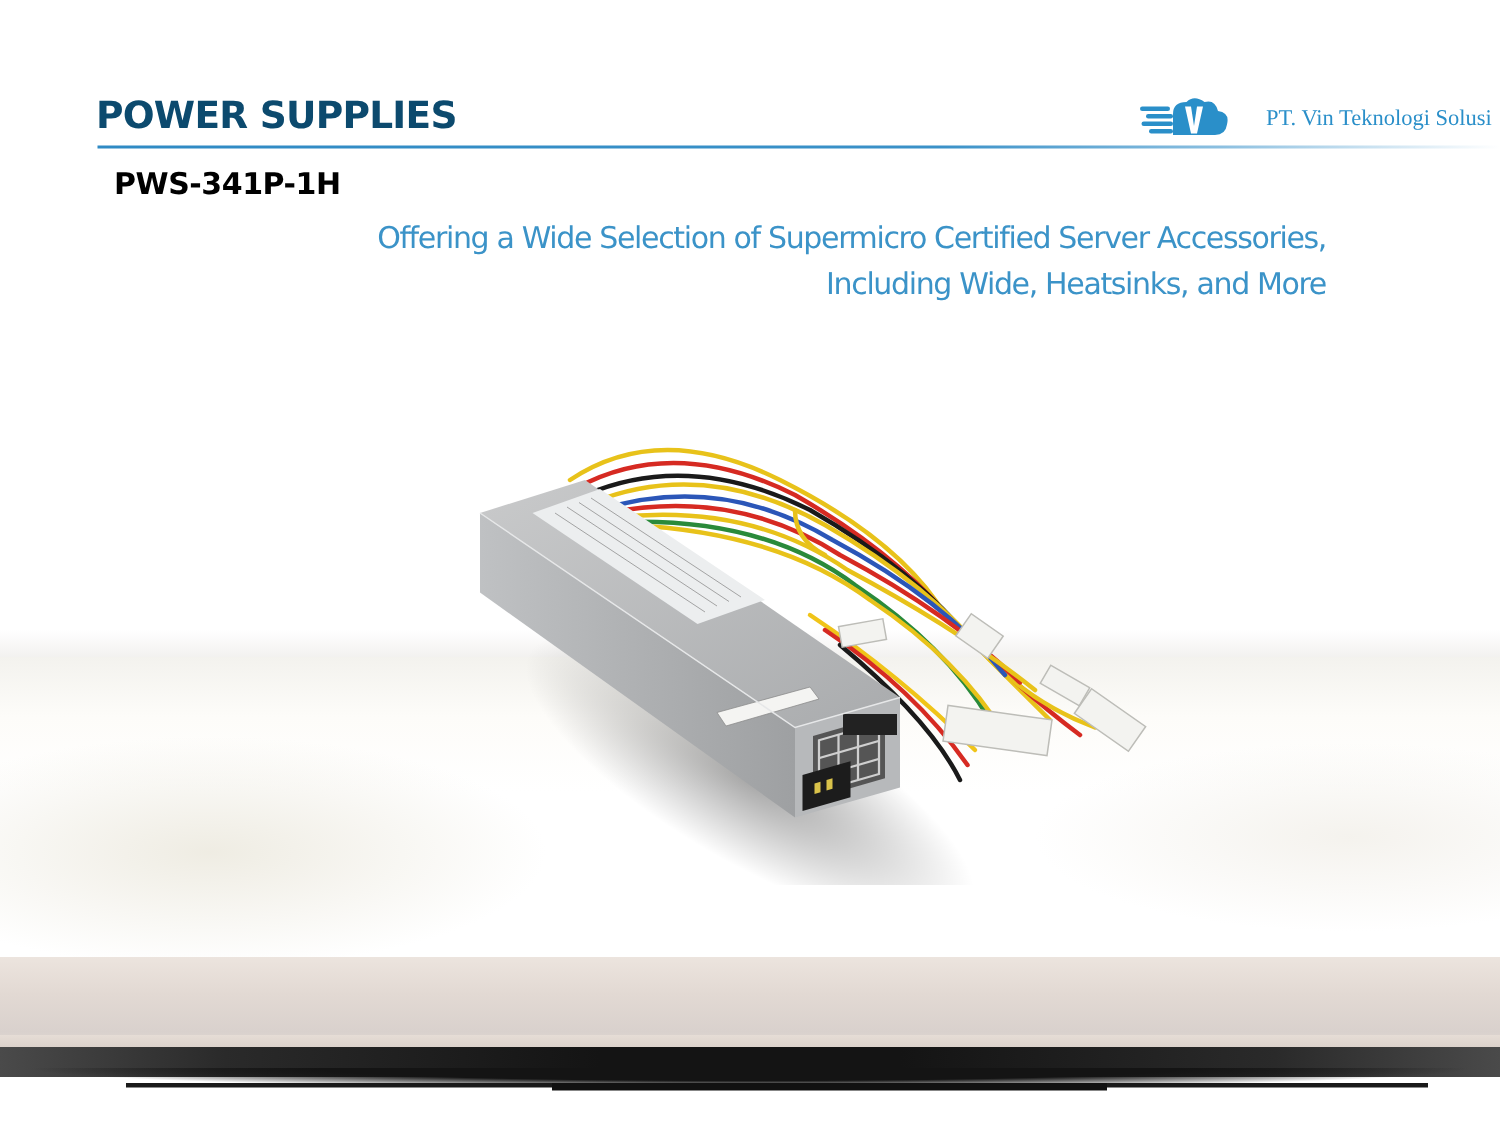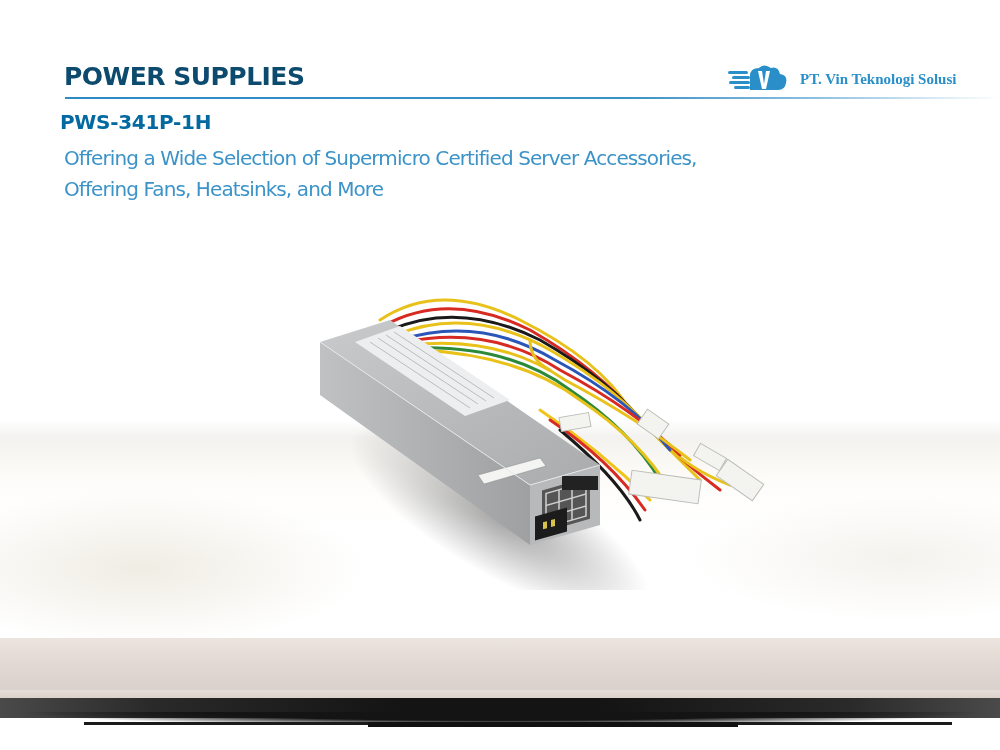--- a/index.html
+++ b/index.html
@@ -46,37 +46,38 @@
   .header-title {
     position: absolute; left: 64px; top: 62px;
     font-family: "DejaVu Sans", sans-serif; font-weight: bold;
     font-size: 25px; letter-spacing: -0.5px; color: #0c4a6e;
   }
   .header-rule {
     position: absolute; left: 65px; top: 97px; width: 935px; height: 2px;
     background: linear-gradient(to right, #2f8ac4 0%, #3a91c8 60%, #8bbfe0 80%, rgba(255,255,255,0) 100%);
   }
   .logo {
-    position: absolute; left: 728px; top: 64px; height: 30px;
-    display: flex; align-items: center; gap: 10px; font-weight: bold;
+    position: absolute; left: 760px; top: 64px; height: 30px;
+    display: flex; align-items: center; gap: 22px;
   }
   .logo-mark { width: 62px; height: 30px; position: relative; }
   .logo-text {
     font-family: "Liberation Serif", "DejaVu Serif", serif; font-size: 15px; color: #2a8fc9;
   }
 
   .model {
-    position: absolute; left: 60px; top: 110px;
-    font-family: "DejaVu Sans", sans-serif; font-weight: bold; font-size: 20px; color: #0369a1;
+    position: absolute; left: 76px; top: 110px;
+    font-family: "DejaVu Sans", sans-serif; font-weight: bold; font-size: 20px; color: #000000;
     letter-spacing: -0.3px;
   }
   .desc {
     position: absolute; left: 64px; top: 143px; width: 820px;
     font-family: "DejaVu Sans", sans-serif; font-size: 20px; line-height: 31px; color: #3b93c8;
     letter-spacing: -0.9px;
+    text-align: right;
   }
 
   
   .product { position: absolute; left: 300px; top: 280px; width: 480px; height: 310px; }
 </style>
 </head>
 <body>
 
 <div class="backdrop"></div>
 <div class="shelf-top"></div>
@@ -104,21 +105,21 @@
 
       <path d="M30 7 L34 7 L36 20 L38 7 L42 7 L38 25 L34 25 Z" fill="#ffffff"></path>
     </svg>
   </span>
   <span class="logo-text">PT. Vin Teknologi Solusi</span>
 </div>
 
 <div class="model">PWS-341P-1H</div>
 <div class="desc">
   <div>Offering a Wide Selection of Supermicro Certified Server Accessories,</div>
-  <div>Offering Fans, Heatsinks, and More</div>
+  <div>Including Wide, Heatsinks, and More</div>
 </div>
 
 <div class="product">
   <svg width="480" height="310" viewBox="0 0 480 310">
     <defs>
       <linearGradient id="topface" x1="0" y1="0" x2="1" y2="1">
         <stop offset="0" stop-color="#c9cacb"></stop>
         <stop offset="1" stop-color="#a9abad"></stop>
       </linearGradient>
       <linearGradient id="sideface" x1="0" y1="0" x2="1" y2="0">

